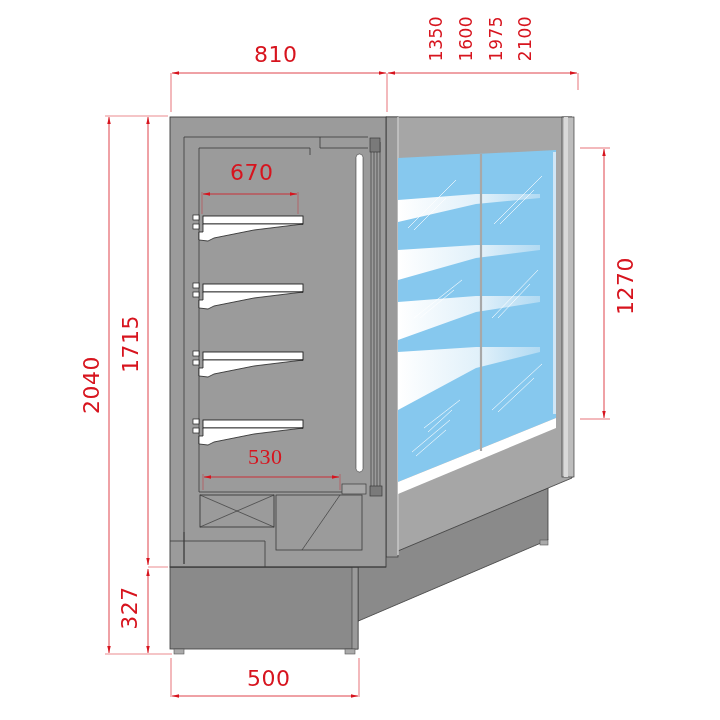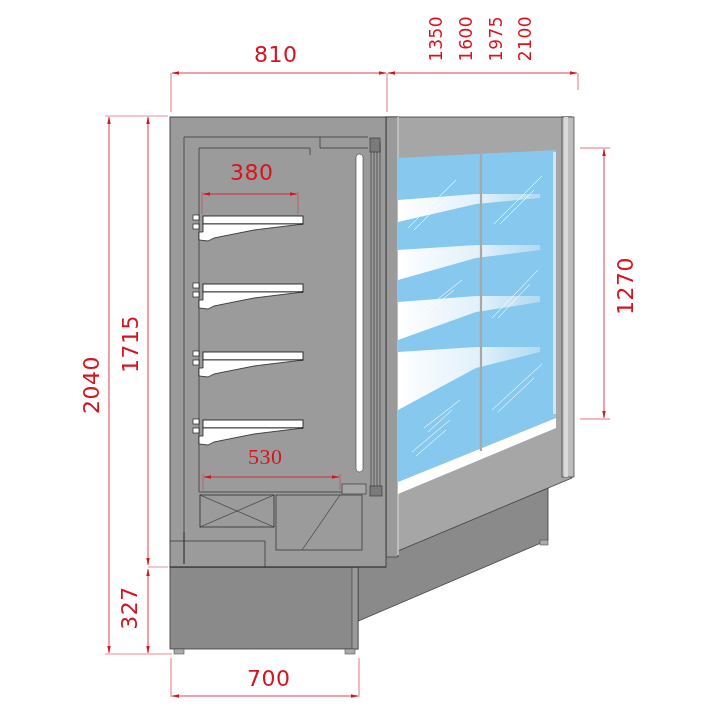--- a/index.html
+++ b/index.html
@@ -190,17 +190,17 @@
 <div class="dim-label small rot" style="left:412px;top:30px;width:48px;text-align:center;">1350</div>
 <div class="dim-label small rot" style="left:442px;top:30px;width:48px;text-align:center;">1600</div>
 <div class="dim-label small rot" style="left:472px;top:30px;width:48px;text-align:center;">1975</div>
 <div class="dim-label small rot" style="left:501px;top:30px;width:48px;text-align:center;">2100</div>
 
 <div class="dim-label rot" style="left:62px;top:374px;width:60px;text-align:center;">2040</div>
 <div class="dim-label rot" style="left:101px;top:333px;width:60px;text-align:center;">1715</div>
 <div class="dim-label rot" style="left:105px;top:597px;width:50px;text-align:center;">327</div>
 <div class="dim-label rot" style="left:596px;top:275px;width:60px;text-align:center;">1270</div>
 
-<div class="dim-label" style="left:230px;top:162px;">380</div>
+<div class="dim-label" style="left:230px;top:162px;">670</div>
 <div class="dim-label" style="left:248px;top:446px;font-family:Liberation Serif, serif;">530</div>
-<div class="dim-label" style="left:247px;top:668px;">700</div>
+<div class="dim-label" style="left:247px;top:668px;">500</div>
 
 </div>
 
 </body></html>

